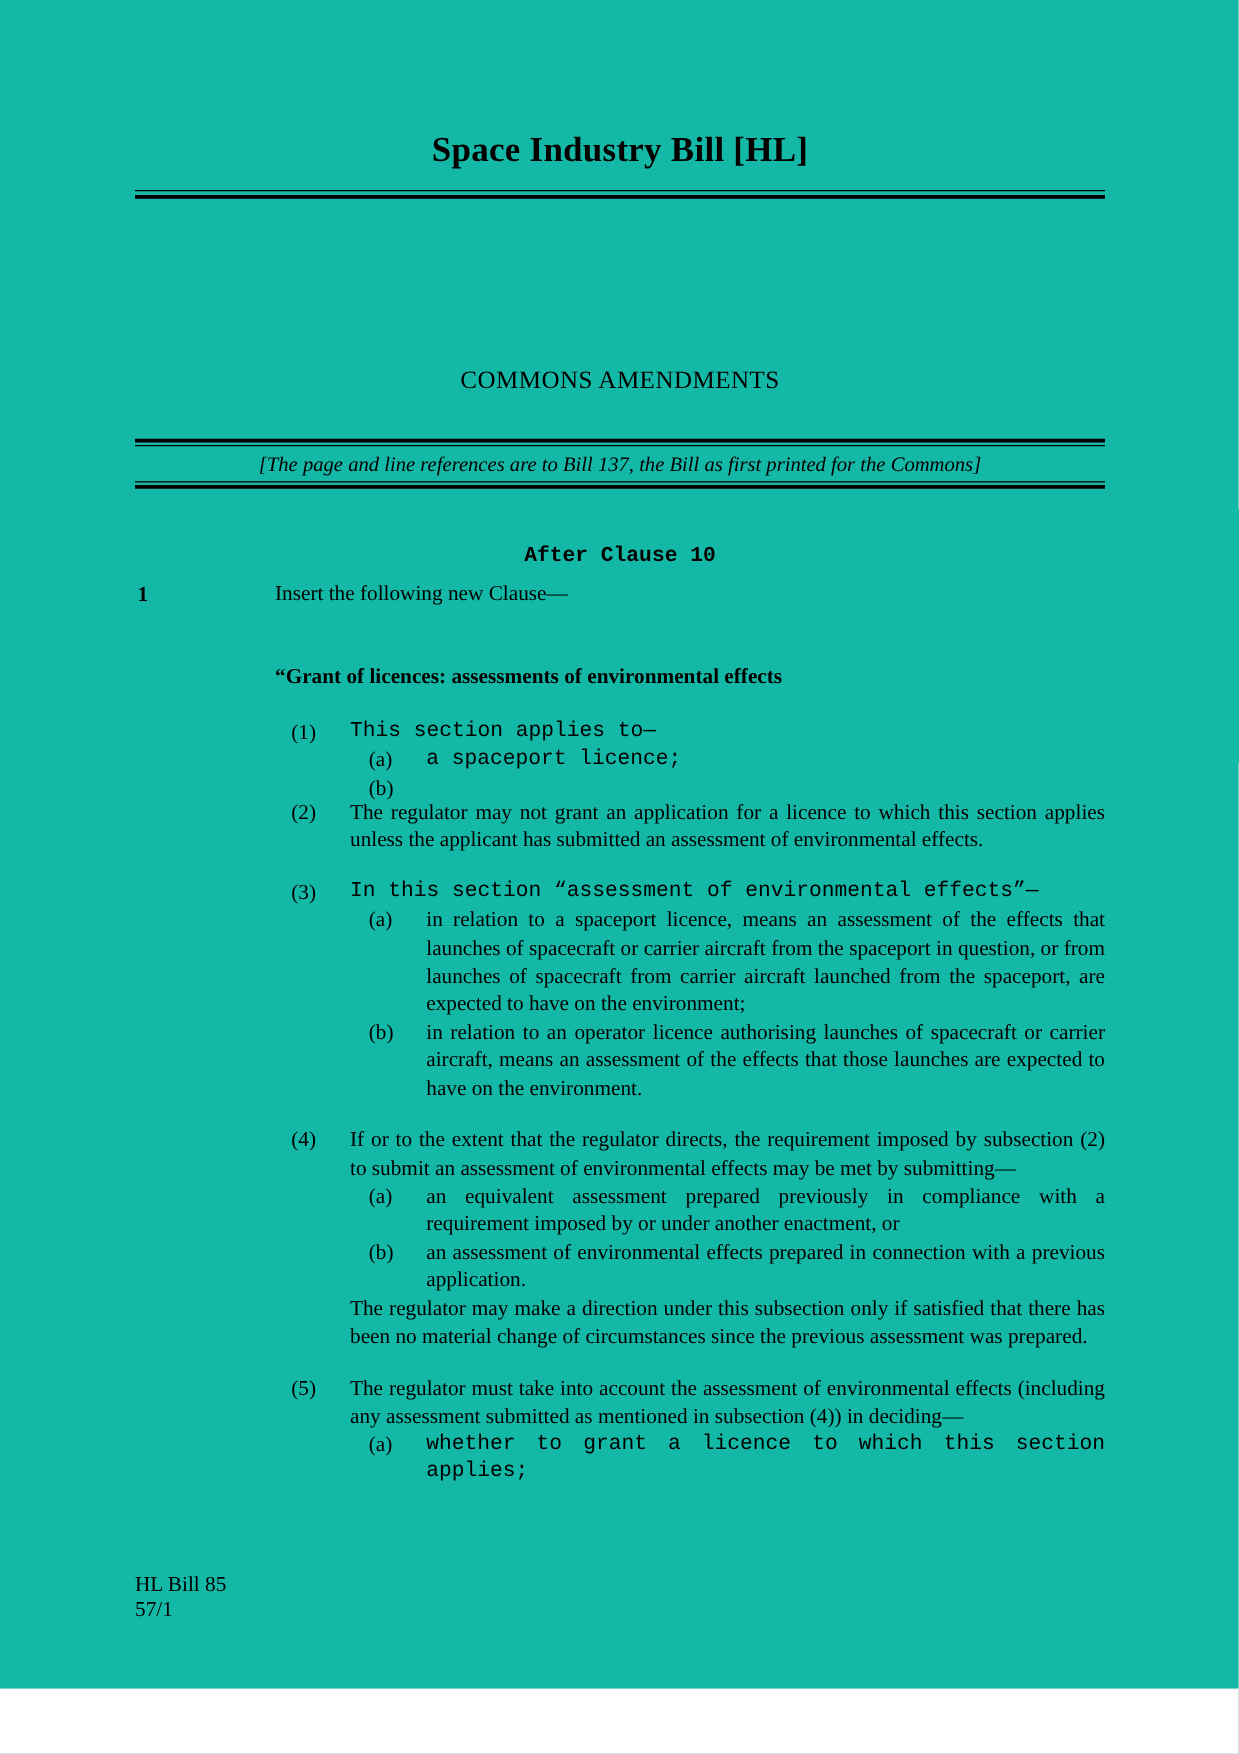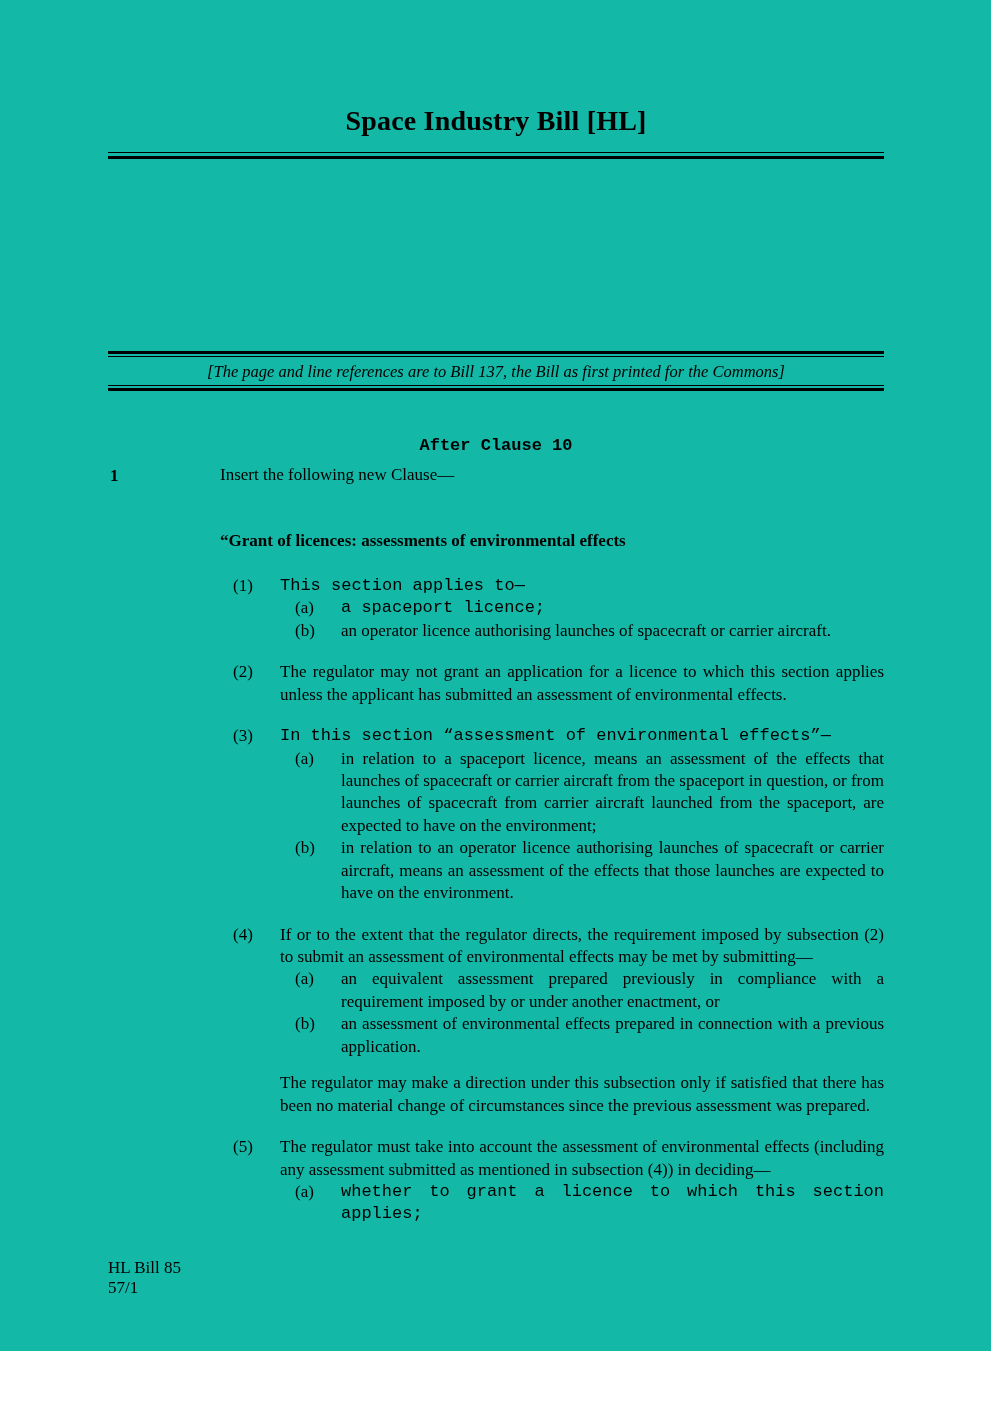--- a/index.html
+++ b/index.html
@@ -153,21 +153,21 @@
     top: 0;
     width: 46px;
     text-align: left;
   }
   .para > .ptext {
     display: block;
     text-align: justify;
   }
   .tail-para {
     text-align: justify;
-    margin-top: 14px;
+    margin-top: 0;
   }
   .nojust { text-align: left; font-family: Liberation Mono, monospace; }
 
   
   .footer {
     position: absolute;
     left: 108px;
     top: 1258px;
     width: 776px;
     font-size: 17px;
@@ -183,20 +183,21 @@
 <div class="page">
 
   <div class="doc-title">Space Industry Bill [HL]</div>
 
   <div class="rule-block-title">
     <div class="rule-thin"></div>
     <div class="rule-gap-3"></div>
     <div class="rule-thick"></div>
   </div>
 
+  <div class="section-heading">COMMONS AMENDMENTS</div>
 
   <div class="rule-block-note-top">
     <div class="rule-thick"></div>
     <div class="rule-gap-2"></div>
     <div class="rule-thin"></div>
   </div>
 
   <div class="note-line">
     <span>[The page and line references are to Bill 137, the Bill as first printed for the Commons]</span>
   </div>
@@ -220,21 +221,20 @@
     <div class="subsec">
       <span class="marker">(1)</span>
       <span class="stext nojust">This section applies to—</span>
       <ul class="para-list">
         <li class="para">
           <span class="pmarker">(a)</span>
           <span class="ptext nojust">a spaceport licence;</span>
         </li>
         <li class="para">
           <span class="pmarker">(b)</span>
-          <span class="ptext">an operator licence authorising launches of spacecraft or carrier aircraft.</span>
         </li>
       </ul>
     </div>
 
     <div class="subsec">
       <span class="marker">(2)</span>
       <span class="stext">The regulator may not grant an application for a licence to which this section applies unless the applicant has submitted an assessment of environmental effects.</span>
     </div>
 
     <div class="subsec">

